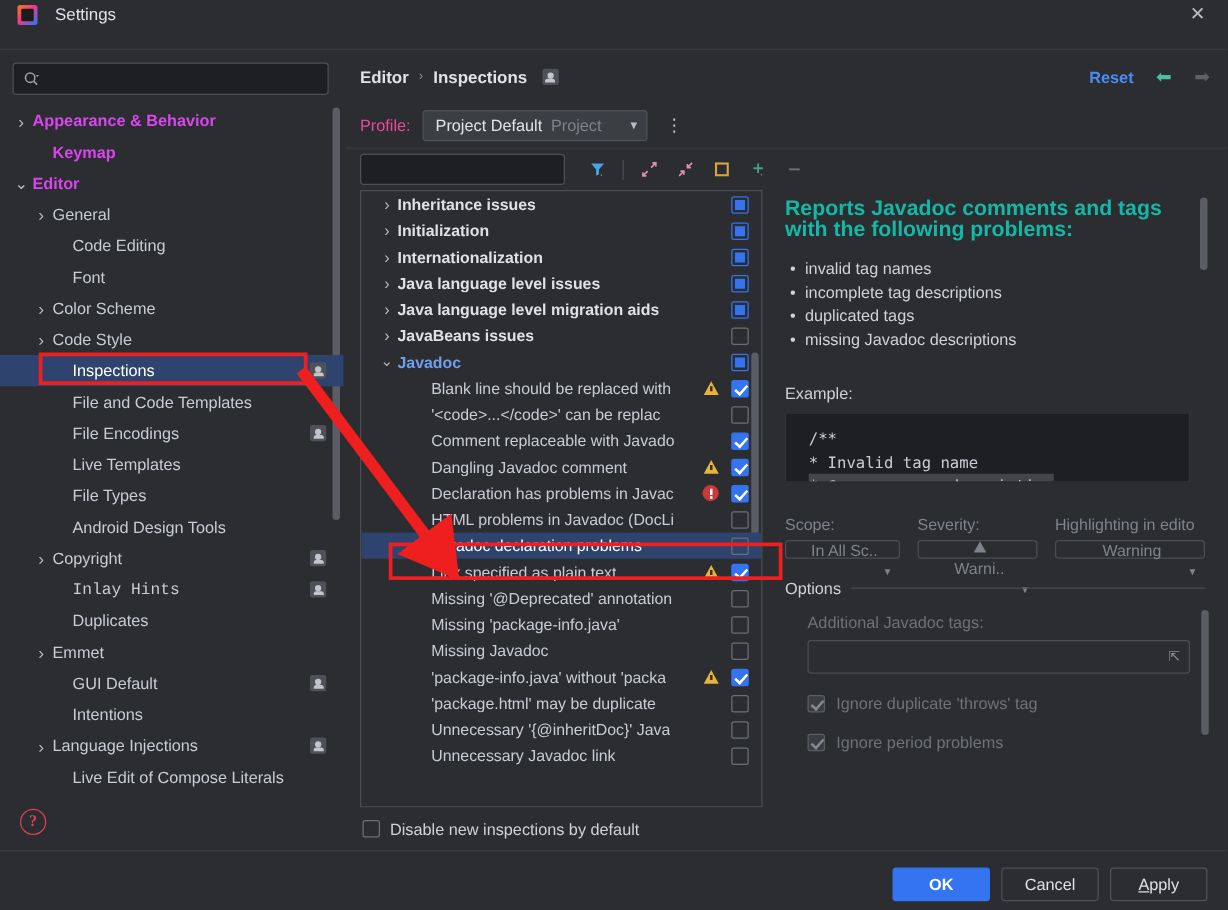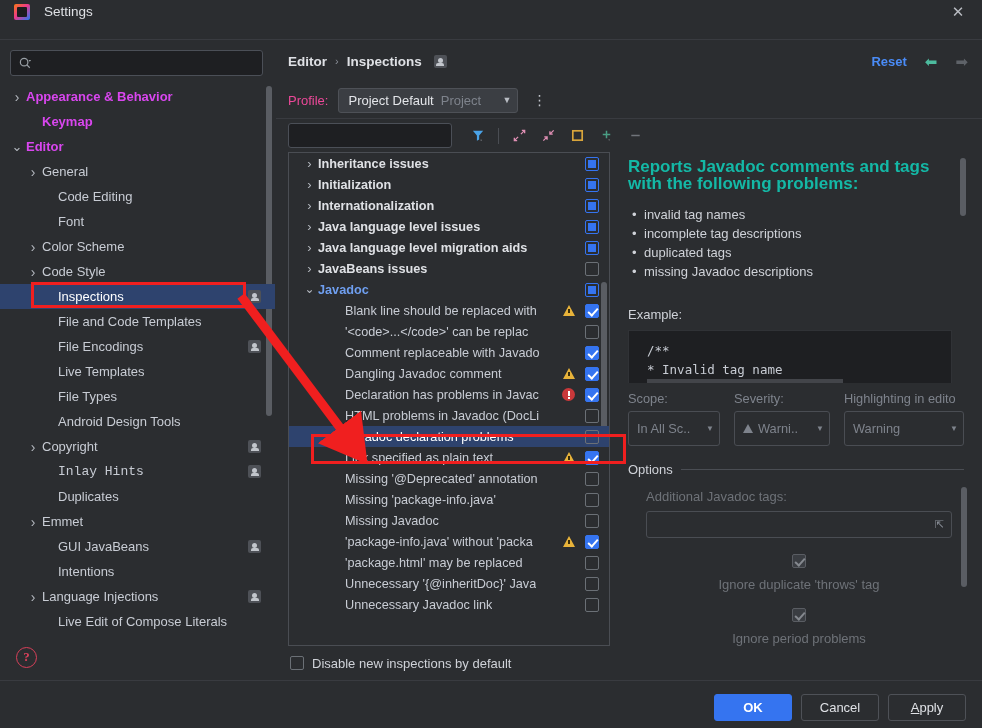--- a/index.html
+++ b/index.html
@@ -177,37 +177,37 @@
     margin-top: 8px; background: #1e1f22; border:1px solid #303236; padding: 10px 0 4px 18px;
     height: 56px; overflow: hidden;
     font-family: "DejaVu Sans Mono", monospace; font-size: 12.5px; color:#c8ccd4; line-height:19px;
   }
   .code .hl { background:#43454a; }
   .desc-scroll { position:absolute; right:4px; top:6px; width:6px; height:58px; background:#5a5d63; border-radius:3px; }
 
   .sel-row { display: flex; gap: 14px; padding: 8px 6px 0 6px; }
   .sel-col .cap { font-size: 12.8px; color: #7e838c; margin-bottom: 5px; }
   .sel-box {
-    height: 35px; border: 1px solid #4a4d53; border-radius: 3px;
+    height: 15px; border: 1px solid #4a4d53; border-radius: 3px;
     display: flex; align-items: center; padding: 0 5px 0 8px; gap: 5px; color:#7e838c;
-    font-size: 12.8px; cursor: pointer; background: transparent;
+    font-size: 12.8px; cursor: pointer; background: transparent; flex-direction: column;
   }
   .sel-box .car { font-size: 8px; margin-left:auto; }
   .warn-tri { width:0;height:0;border-left:5px solid transparent;border-right:5px solid transparent;border-bottom:9px solid #7e838c; }
 
   .opt-head { display: flex; align-items: center; gap: 8px; padding: 16px 6px 0 6px; }
   .opt-head .t { font-size: 13px; color: #cfd2d8; }
   .opt-head .ln { flex: 1; height: 1px; background: #4a4d53; }
   .opt-body { position: relative; padding: 12px 18px 0 24px; }
   .opt-lbl { font-size: 13px; color: #6e7278; }
   .opt-input {
     margin-top: 7px; height: 27px; border: 1px solid #4a4d53; border-radius: 3px;
     display:flex; align-items:center; justify-content:flex-end; padding-right:7px; color:#8a8f98; font-size:11px;
   }
-  .opt-check { display: flex; align-items: center; gap: 9px; margin-top: 16px; flex-direction: column; }
+  .opt-check { display: flex; align-items: center; gap: 9px; margin-top: 16px; }
   .ck-dis {
     width: 14px; height: 14px; border-radius:2px; border:1px solid #5a5d63; background:#3a3d42; position:relative;
   }
   .ck-dis::after {
     content:""; position:absolute; left:4px; top:1px; width:4px; height:8px;
     border:solid #85898f; border-width:0 2px 2px 0; transform: rotate(42deg);
   }
   .opt-check span { font-size: 13px; color:#6e7278; }
   .opt-scroll { position:absolute; right:3px; top:10px; width:6px; height:100px; background:#5a5d63; border-radius:3px; }
 
@@ -347,21 +347,21 @@
           <div class="srow" style="padding-left: 40px;">
             <span class="arrow"></span>
             <span class="lbl">Duplicates</span>
           </div>
           <div class="srow" style="padding-left: 24px;">
             <span class="arrow" style="font-size: 14px;">›</span>
             <span class="lbl">Emmet</span>
           </div>
           <div class="srow" style="padding-left: 40px;">
             <span class="arrow"></span>
-            <span class="lbl">GUI JavaBeans</span>
+            <span class="lbl">GUI Default</span>
             <span class="cfg-badge">
               <b></b>
               <i></i>
             </span>
           </div>
           <div class="srow" style="padding-left: 40px;">
             <span class="arrow"></span>
             <span class="lbl">Intentions</span>
           </div>
           <div class="srow" style="padding-left: 24px;">
@@ -549,21 +549,21 @@
               <span class="cb"></span>
             </div>
             <div class="irow child">
               <span class="ilbl">'package-info.java' without 'packa</span>
               <span class="sev">
                 <span class="tri"></span>
               </span>
               <span class="cb on"></span>
             </div>
             <div class="irow child">
-              <span class="ilbl">'package.html' may be replaced</span>
+              <span class="ilbl">'package.html' may be duplicate</span>
               <span class="cb"></span>
             </div>
             <div class="irow child">
               <span class="ilbl">Unnecessary '{@inheritDoc}' Java</span>
               <span class="cb"></span>
             </div>
             <div class="irow child">
               <span class="ilbl">Unnecessary Javadoc link</span>
               <span class="cb"></span>
             </div>

